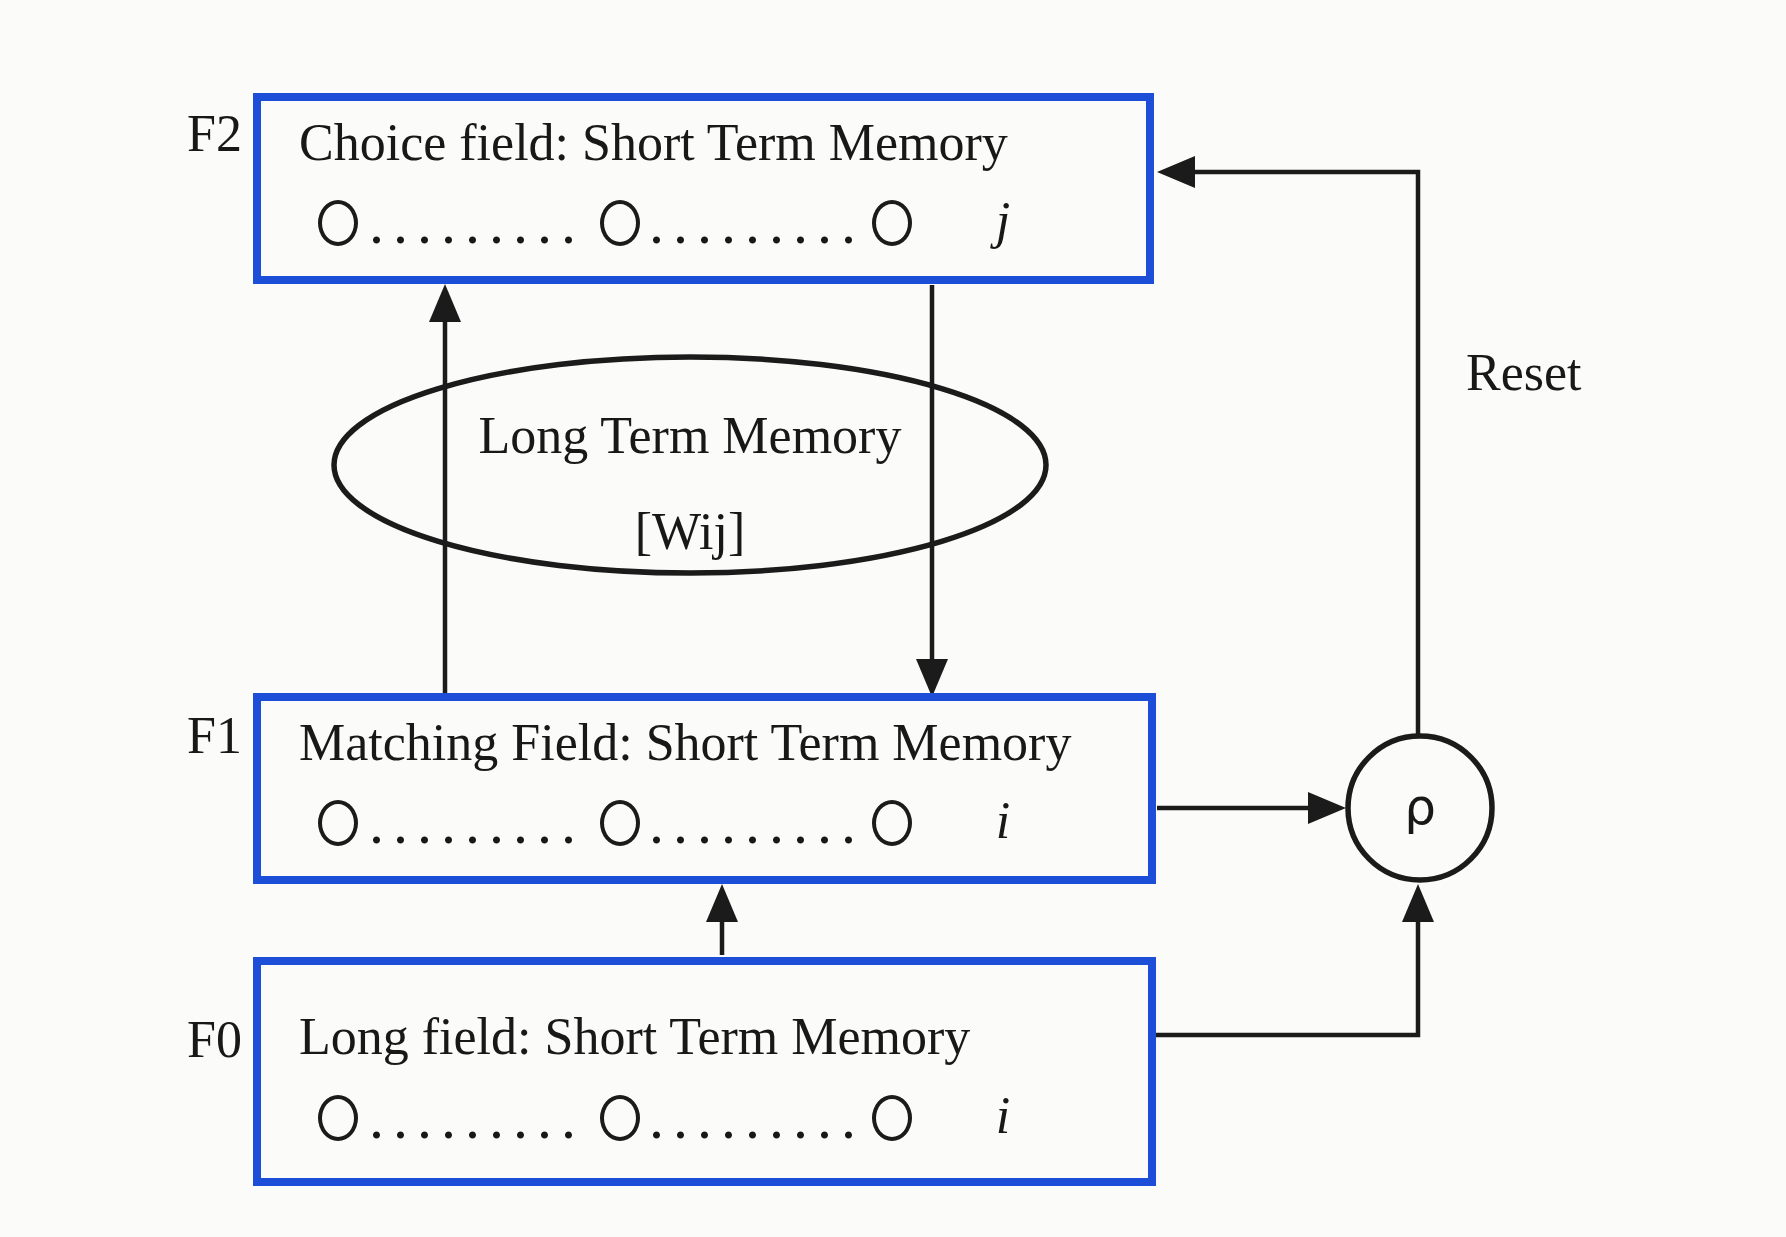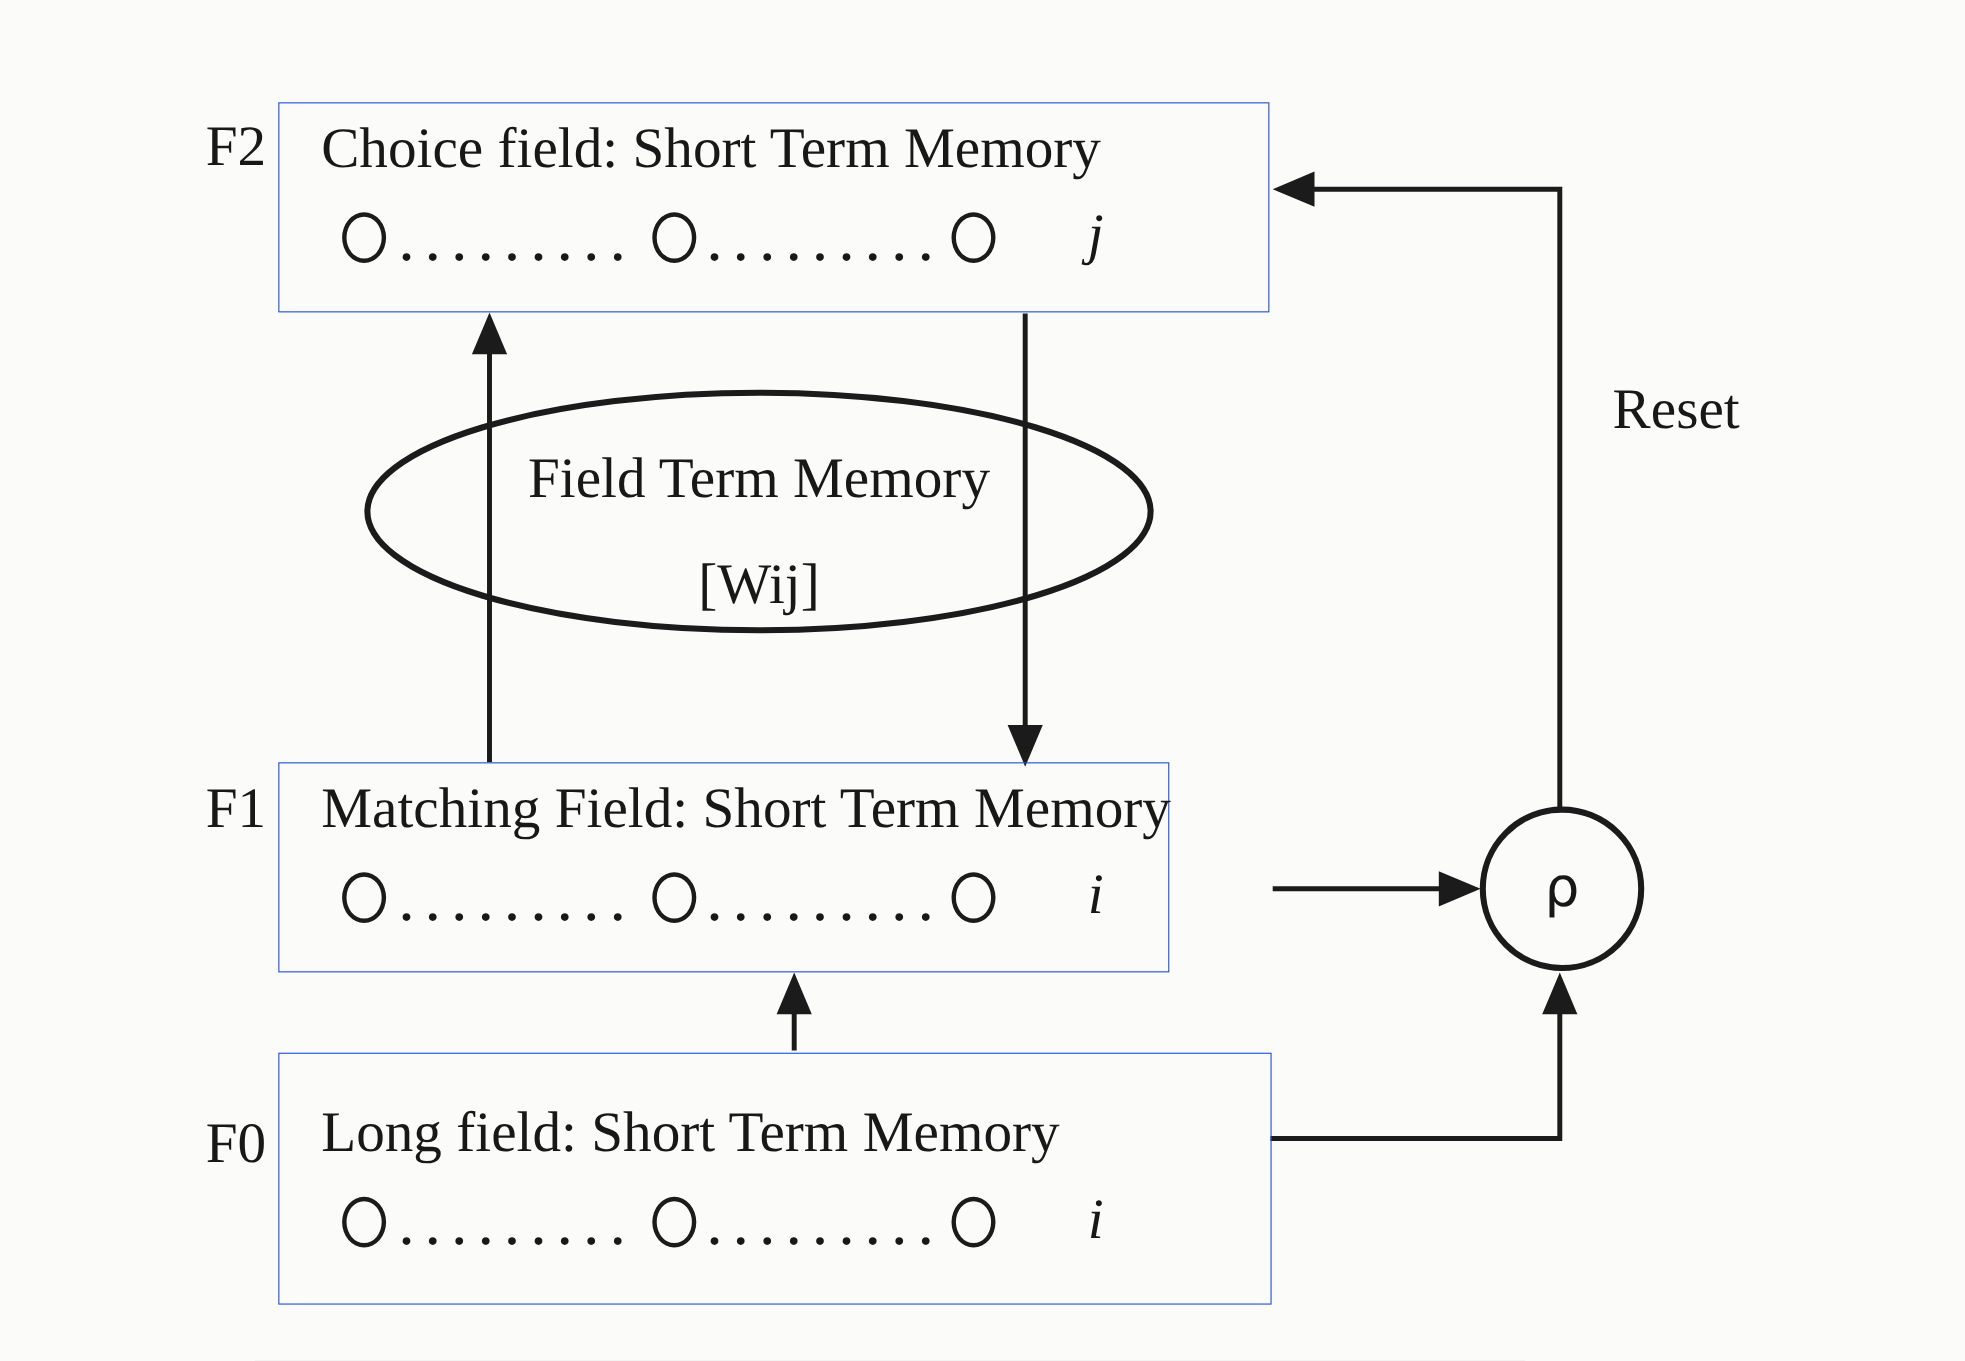--- a/index.html
+++ b/index.html
@@ -3,23 +3,23 @@
 <meta charset="utf-8">
 <style>
   html,body{margin:0;padding:0;background:#e9e9e7;}
   #stage{
     position:relative;width:1786px;height:1237px;background:#fbfbf9;
     font-family:"Liberation Serif", serif;color:#181818;overflow:hidden;
   }
   #connectors{position:absolute;left:0;top:0;width:1786px;height:1237px;}
   .stroke{stroke:#1b1b1b;fill:none;}
   .head{fill:#1b1b1b;stroke:none;}
-  .box{position:absolute;border:1px solid #1d4ed8;box-sizing:border-box;background:transparent;}
+  .box{position:absolute;border:8px solid #1d4ed8;box-sizing:border-box;background:transparent;}
   .box-f2{left:253px;top:93px;width:901px;height:191px;}
-  .box-f1{left:253px;top:693px;width:810px;height:191px;padding-left:15px;}
+  .box-f1{left:253px;top:693px;width:903px;height:191px;padding-left:15px;}
   .box-f0{left:253px;top:957px;width:903px;height:229px;}
   .field-title{position:absolute;left:38px;font-size:52px;line-height:52px;white-space:nowrap;}
   .box-f2 .field-title,.box-f1 .field-title{top:16px;}
   .box-f0 .field-title{top:46px;}
   .unit-circle{position:absolute;width:40px;height:46px;border:4px solid #1b1b1b;
     border-radius:50%;box-sizing:border-box;}
   .row-mid .unit-circle{top:99px;}
   .row-low .unit-circle{top:130px;}
   .uc1{left:57px;} .uc2{left:339px;} .uc3{left:611px;}
   .unit-dots{position:absolute;font-size:60px;line-height:60px;letter-spacing:9px;white-space:nowrap;}
@@ -116,21 +116,21 @@
       <div class="unit-circle uc3"></div>
       <span class="unit-index">i</span>
     </div>
   </div>
 
   <div class="field-tag tag-f2">F2</div>
   <div class="field-tag tag-f1">F1</div>
   <div class="field-tag tag-f0">F0</div>
 
   <div class="ltm-text">
-    <div class="ltm-line1">Field Term Memory</div>
+    <div class="ltm-line1">Long Term Memory</div>
     <div class="ltm-line2">[Wij]</div>
   </div>
 
   <div class="reset-label">Reset</div>
 
   <div class="vigilance-symbol">ρ</div>
 
 </div>
 
 </body></html>

